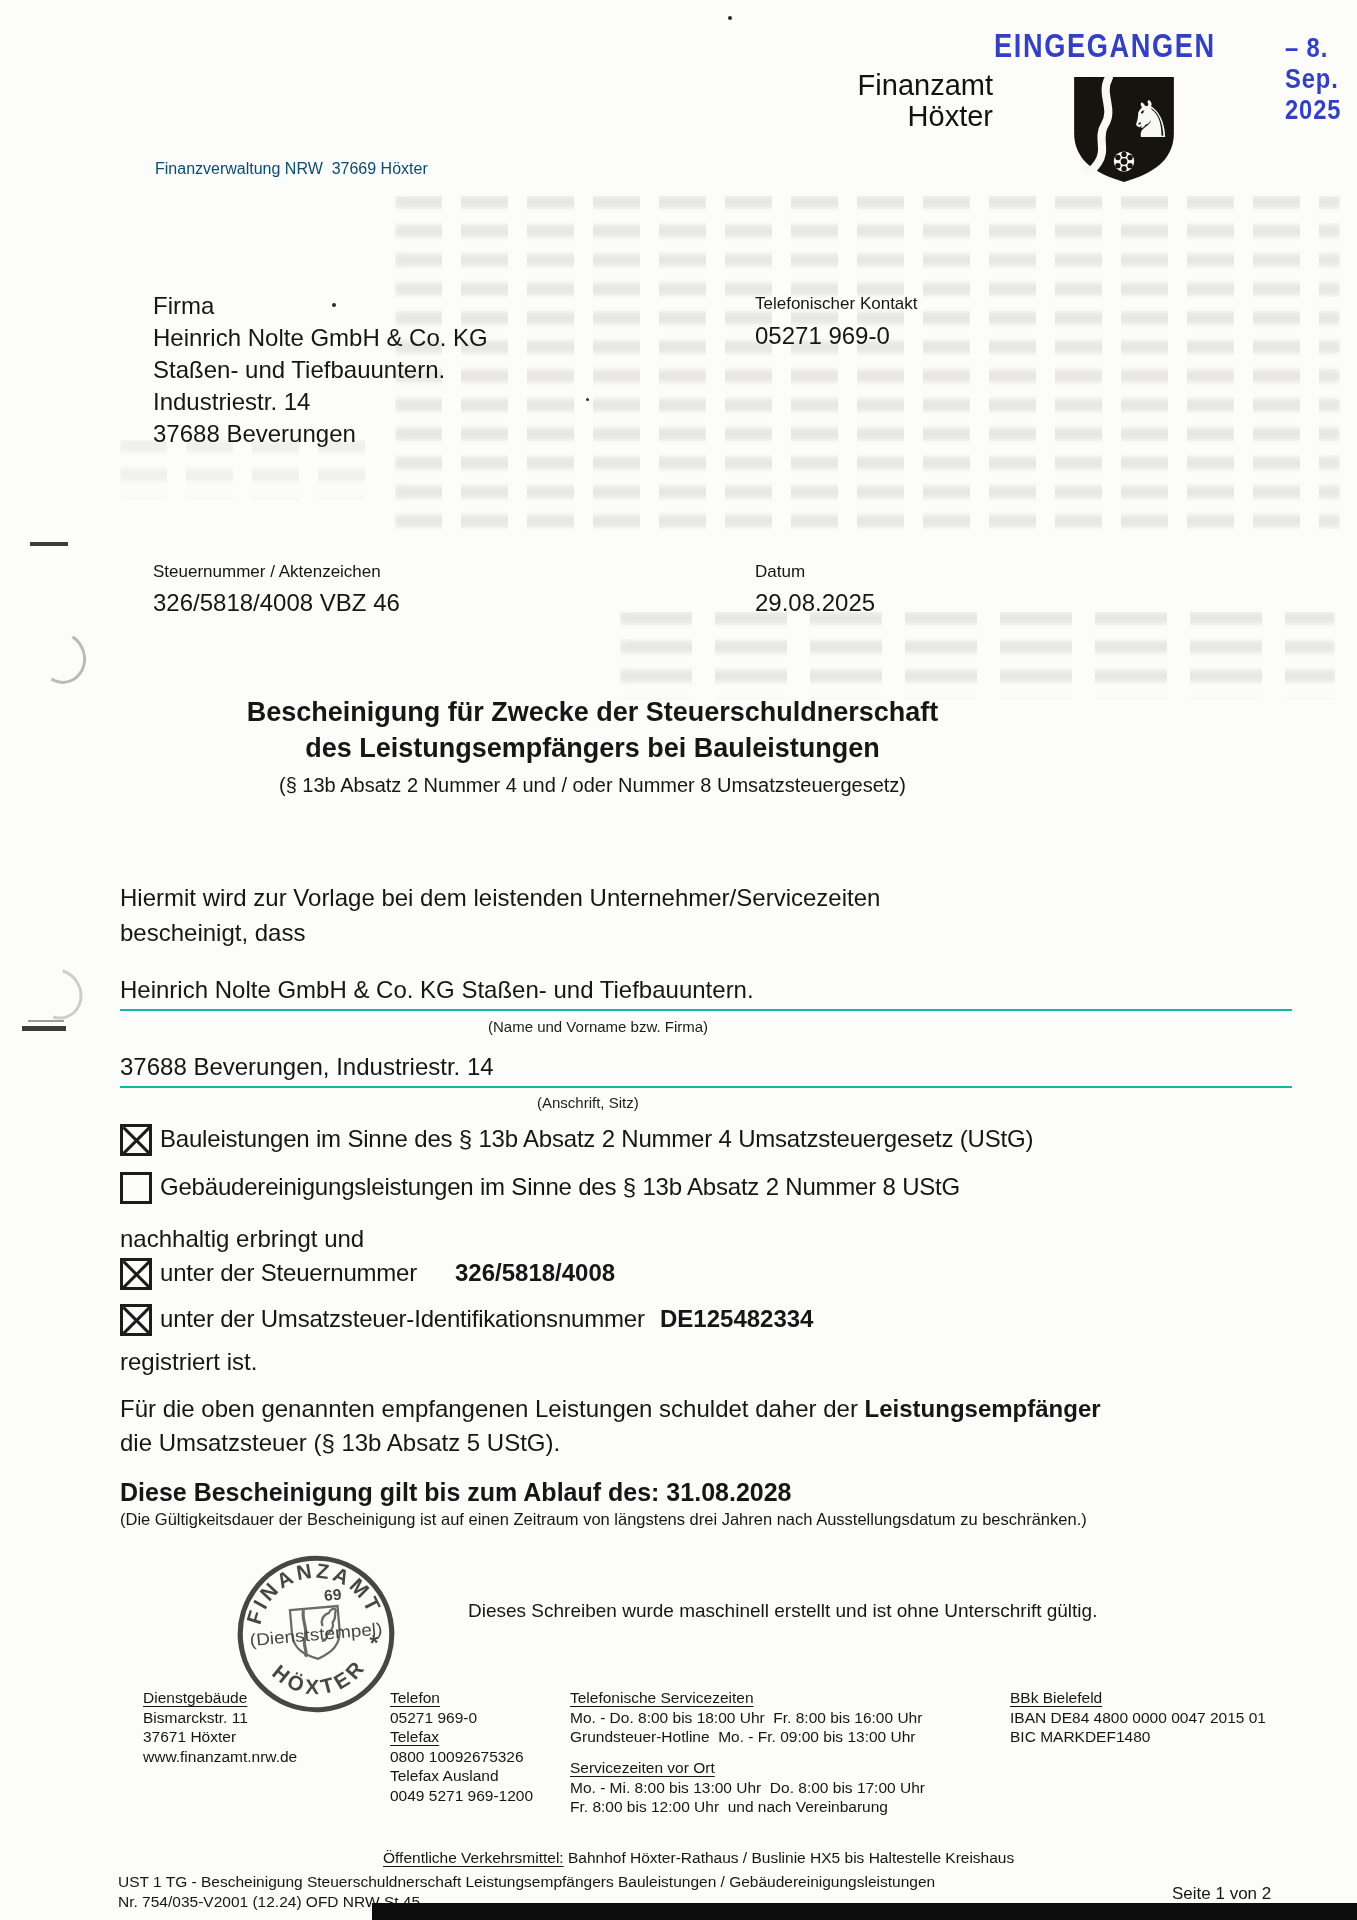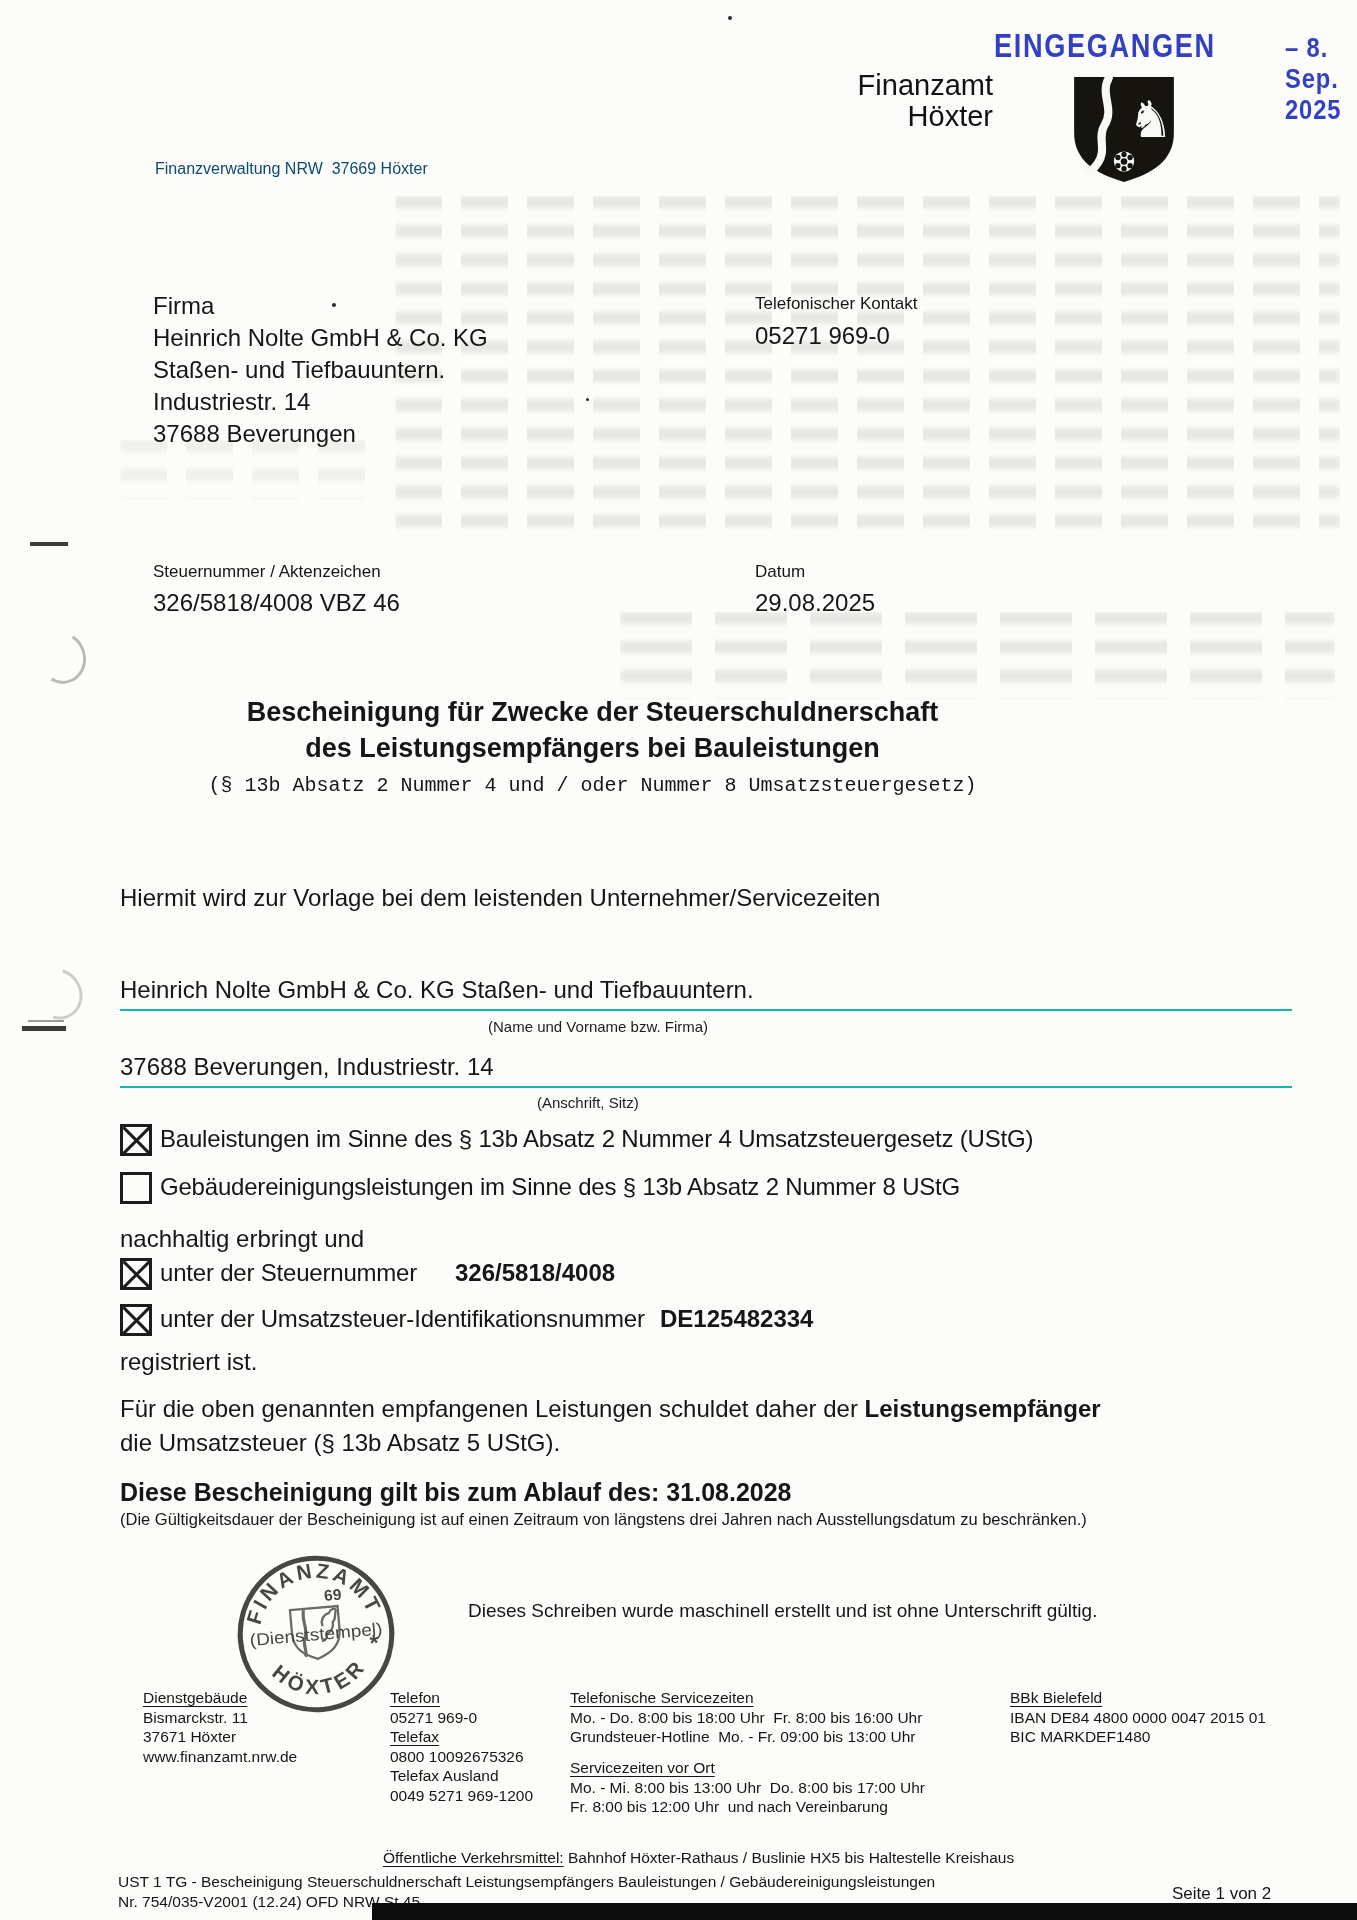--- a/index.html
+++ b/index.html
@@ -28,21 +28,21 @@
   .label-sm{font-size:17px;line-height:20px;}
   .value-lg{font-size:24px;line-height:30px;}
   .contact .value-lg{margin-top:7px;}
 
   .taxref{left:153px;top:562px;}
   .docdate{left:755px;top:562px;}
   .taxref .value-lg,.docdate .value-lg{margin-top:6px;}
 
   .title{left:105px;top:694px;width:975px;text-align:center;}
   .title .tl{font-size:27px;line-height:36px;font-weight:bold;}
-  .title .sub{font-size:20px;margin-top:8px;font-weight:normal;font-family:Liberation Mono, monospace;}
+  .title .sub{font-size:20px;margin-top:8px;font-weight:normal;}
 
   .intro{left:120px;top:880px;font-size:24px;line-height:35px;}
 
   .fieldwrap{left:120px;width:1172px;}
   .fieldline{border-bottom:2px solid #14b8a6;padding-bottom:5px;font-size:24px;}
   .caption{font-size:15px;color:#1d1d1d;}
 
   .row{left:120px;height:34px;}
   .cb{position:absolute;left:0;top:0;width:26px;height:26px;border:3px solid #1c1c1c;}
   .cb.checked::before,.cb.checked::after{content:"";position:absolute;left:-5px;top:11.5px;width:37px;height:3px;background:#1c1c1c;}
@@ -132,20 +132,21 @@
   </div>
 
   <div class="abs title">
     <div class="tl">Bescheinigung für Zwecke der Steuerschuldnerschaft</div>
     <div class="tl">des Leistungsempfängers bei Bauleistungen</div>
     <div class="sub">(§ 13b Absatz 2 Nummer 4 und / oder Nummer 8 Umsatzsteuergesetz)</div>
   </div>
 
   <div class="abs intro">
     <div>Hiermit wird zur Vorlage bei dem leistenden Unternehmer/Servicezeiten</div>
+    <div>bescheinigt, dass</div>
   </div>
 
   <div class="abs fieldwrap" style="top:976px;">
     <div class="fieldline">Heinrich Nolte GmbH &amp; Co. KG Staßen- und Tiefbauuntern.</div>
   </div>
   <div class="abs caption" style="left:488px;top:1018px;">(Name und Vorname bzw. Firma)</div>
 
   <div class="abs fieldwrap" style="top:1053px;">
     <div class="fieldline">37688 Beverungen, Industriestr. 14</div>
   </div>

